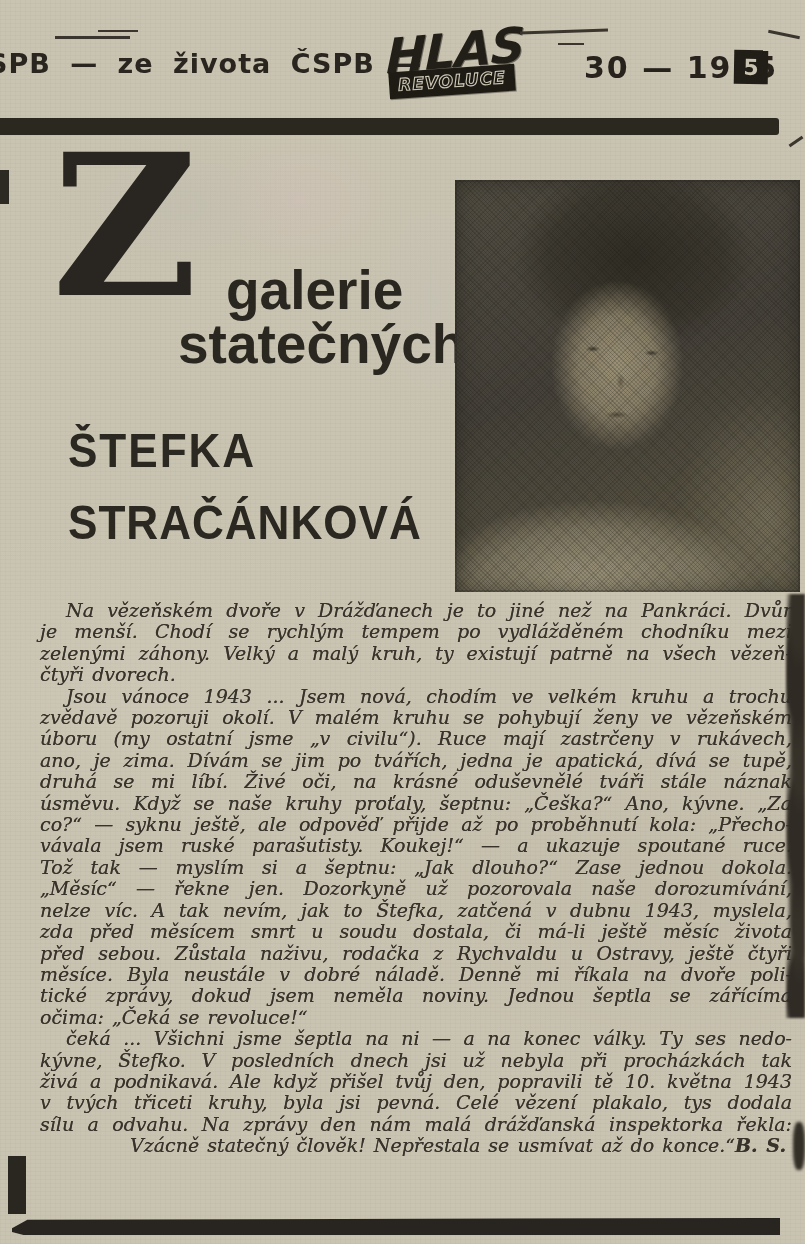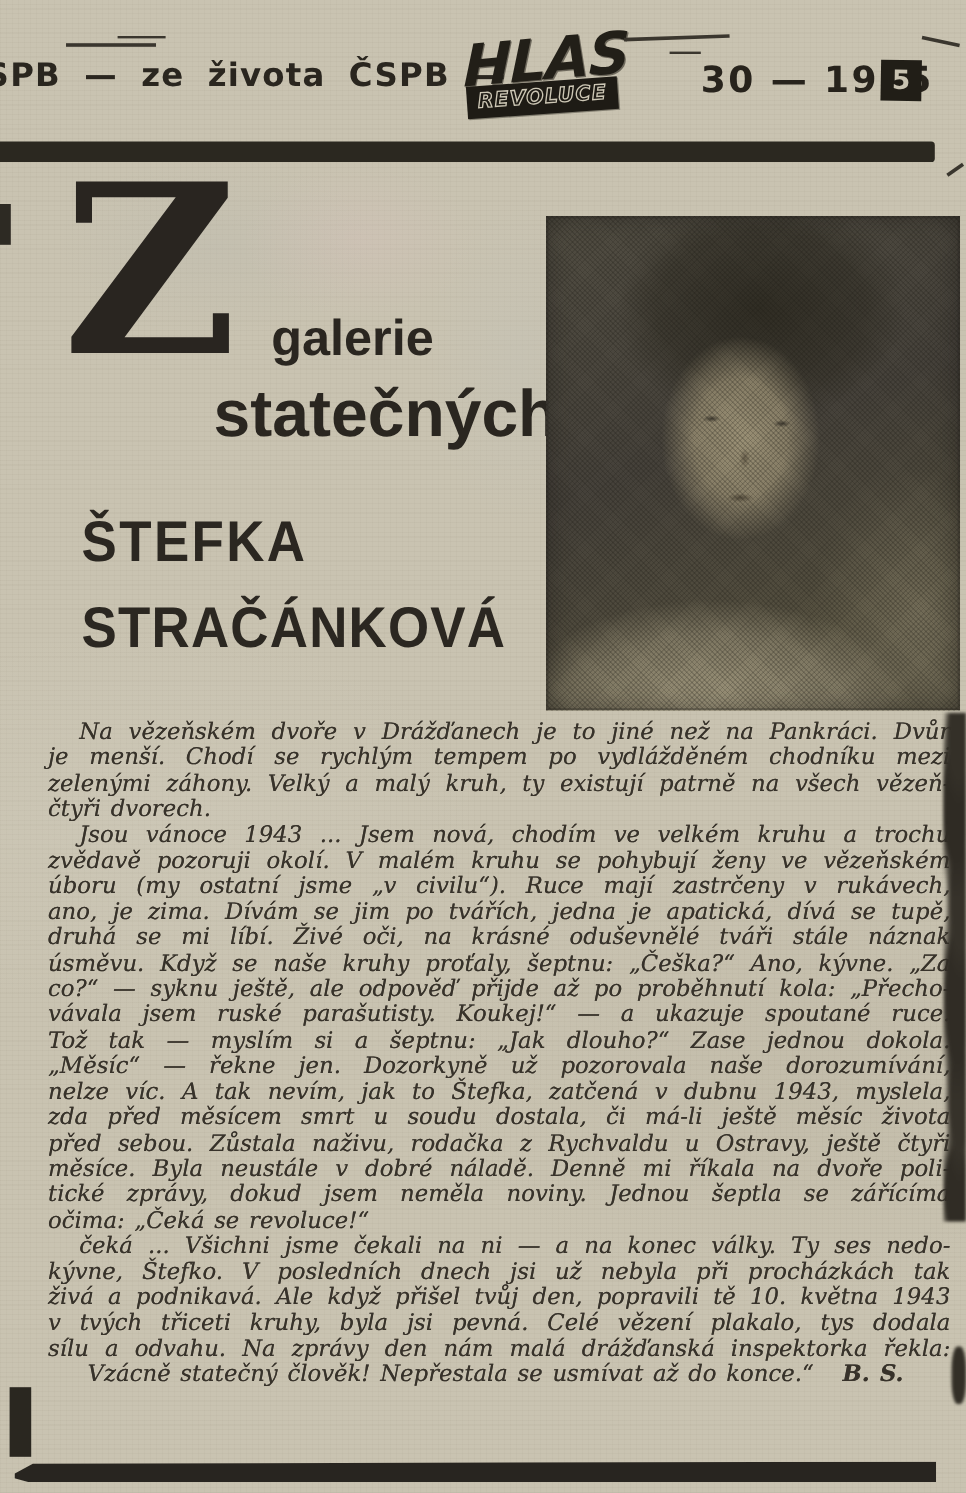--- a/index.html
+++ b/index.html
@@ -27,21 +27,21 @@
     text-align:center;padding:3px 4px 4px 4px;transform:rotate(-4deg);box-shadow:1px 1px 0 rgba(30,27,21,0.4);}
   .issue{position:absolute;left:584px;top:50px;font-weight:bold;font-size:30px;color:#262younger319;color:#27231c;
     letter-spacing:2px;white-space:nowrap;}
   .pagebadge{position:absolute;left:734px;top:50px;width:34px;height:34px;background:#211e17;color:#c9c3b1;
     font-weight:bold;font-size:22px;display:flex;align-items:center;justify-content:center;transform:rotate(1deg);}
   .toprule{position:absolute;left:0;top:118px;width:779px;height:17px;background:#2b2820;border-radius:0 3px 3px 0;}
   
   .bigz{position:absolute;left:52px;top:128px;font-family:"DejaVu Serif",serif;font-weight:bold;
     font-size:196px;line-height:1;color:#292520;transform:scaleX(1.02);transform-origin:left top;}
   .hl1{position:absolute;left:226px;top:258px;font-family:"Liberation Sans","DejaVu Sans",sans-serif;
-    font-weight:bold;font-size:42px;color:#2a2620;letter-spacing:0px;}
+    font-weight:bold;font-size:55px;color:#2a2620;letter-spacing:0px;}
   .hl2{position:absolute;left:178px;top:312px;font-family:"Liberation Sans","DejaVu Sans",sans-serif;
     font-weight:bold;font-size:55px;color:#2a2620;letter-spacing:0px;}
   .name1{position:absolute;left:68px;top:424px;font-family:"Liberation Sans","DejaVu Sans",sans-serif;
     font-weight:bold;font-size:45px;color:#2b2721;letter-spacing:2px;transform:scale(0.98,1.06);transform-origin:left top;}
   .name2{position:absolute;left:68px;top:496px;font-family:"Liberation Sans","DejaVu Sans",sans-serif;
     font-weight:bold;font-size:45px;color:#2b2721;letter-spacing:1px;transform:scale(0.98,1.06);transform-origin:left top;}
   
   .photo{position:absolute;left:455px;top:180px;width:345px;height:412px;
     background:
       radial-gradient(10px 4px at 40% 41%, rgba(50,46,38,0.85), transparent 75%),
@@ -58,22 +58,22 @@
     background:
       repeating-linear-gradient(45deg, rgba(28,26,20,0.20) 0 1px, transparent 1px 3px),
       repeating-linear-gradient(-45deg, rgba(28,26,20,0.16) 0 1px, transparent 1px 3px);}
   
   .article{position:absolute;left:40px;top:600px;width:752px;color:#37322a;
     font-family:"DejaVu Serif","Liberation Serif",serif;font-style:italic;font-size:19px;line-height:21.4px;
     text-shadow:0 0 0.5px rgba(55,50,42,0.8);word-spacing:2px;}
   .bodyline{text-align:justify;text-align-last:justify;}
   .indent-first > .bodyline:first-child{text-indent:26px;}
   .para-end > .bodyline:last-child{text-align-last:left;}
-  .lastflex{display:flex;justify-content:center;align-items:baseline;}
-  .sig{font-weight:bold;padding-right:6px;white-space:nowrap;margin-left:24px;}
+  .lastflex{display:flex;justify-content:flex-end;align-items:baseline;}
+  .sig{font-weight:bold;padding-right:6px;white-space:nowrap;}
   
   .botbar{position:absolute;left:12px;top:1218px;width:768px;height:17px;background:#282520;
     clip-path:polygon(0 60%,2% 10%,100% 0,100% 100%,1.5% 100%,0 82%);}
   .leftbar{position:absolute;left:8px;top:1156px;width:18px;height:58px;background:#2a2720;}
   .topleftmark{position:absolute;left:0;top:170px;width:9px;height:34px;background:#2d2a23;}
   .rightsmudge{position:absolute;left:786px;top:594px;width:19px;height:424px;background:
       radial-gradient(14px 60px at 70% 4%, #343028 60%, transparent),
       radial-gradient(16px 80px at 55% 18%, #2f2b24 60%, transparent),
       radial-gradient(13px 70px at 75% 36%, #36322a 60%, transparent),
       radial-gradient(15px 90px at 60% 56%, #302c25 60%, transparent),
@@ -137,21 +137,21 @@
         <div class="bodyline">Tož tak — myslím si a šeptnu: „Jak dlouho?“ Zase jednou dokola.</div>
         <div class="bodyline">„Měsíc“ — řekne jen. Dozorkyně už pozorovala naše dorozumívání,</div>
         <div class="bodyline">nelze víc. A tak nevím, jak to Štefka, zatčená v dubnu 1943, myslela,</div>
         <div class="bodyline">zda před měsícem smrt u soudu dostala, či má-li ještě měsíc života</div>
         <div class="bodyline">před sebou. Zůstala naživu, rodačka z Rychvaldu u Ostravy, ještě čtyři</div>
         <div class="bodyline">měsíce. Byla neustále v dobré náladě. Denně mi říkala na dvoře poli-</div>
         <div class="bodyline">tické zprávy, dokud jsem neměla noviny. Jednou šeptla se zářícíma</div>
         <div class="bodyline">očima: „Čeká se revoluce!“</div>
       </div>
     <div class="para indent-first">
-        <div class="bodyline">čeká ... Všichni jsme čekali na ni — a na konec války. Ty ses nedo-</div>
+        <div class="bodyline">čeká ... Všichni jsme šeptla na ni — a na konec války. Ty ses nedo-</div>
         <div class="bodyline">kývne, Štefko. V posledních dnech jsi už nebyla při procházkách tak</div>
         <div class="bodyline">živá a podnikavá. Ale když přišel tvůj den, popravili tě 10. května 1943</div>
         <div class="bodyline">v tvých třiceti kruhy, byla jsi pevná. Celé vězení plakalo, tys dodala</div>
         <div class="bodyline">sílu a odvahu. Na zprávy den nám malá drážďanská inspektorka řekla:</div>
       </div>
     <div class="bodyline lastflex">
       <span>Vzácně statečný člověk! Nepřestala se usmívat až do konce.“</span>
       <span class="sig">B. S.</span>
     </div>
   </div>

